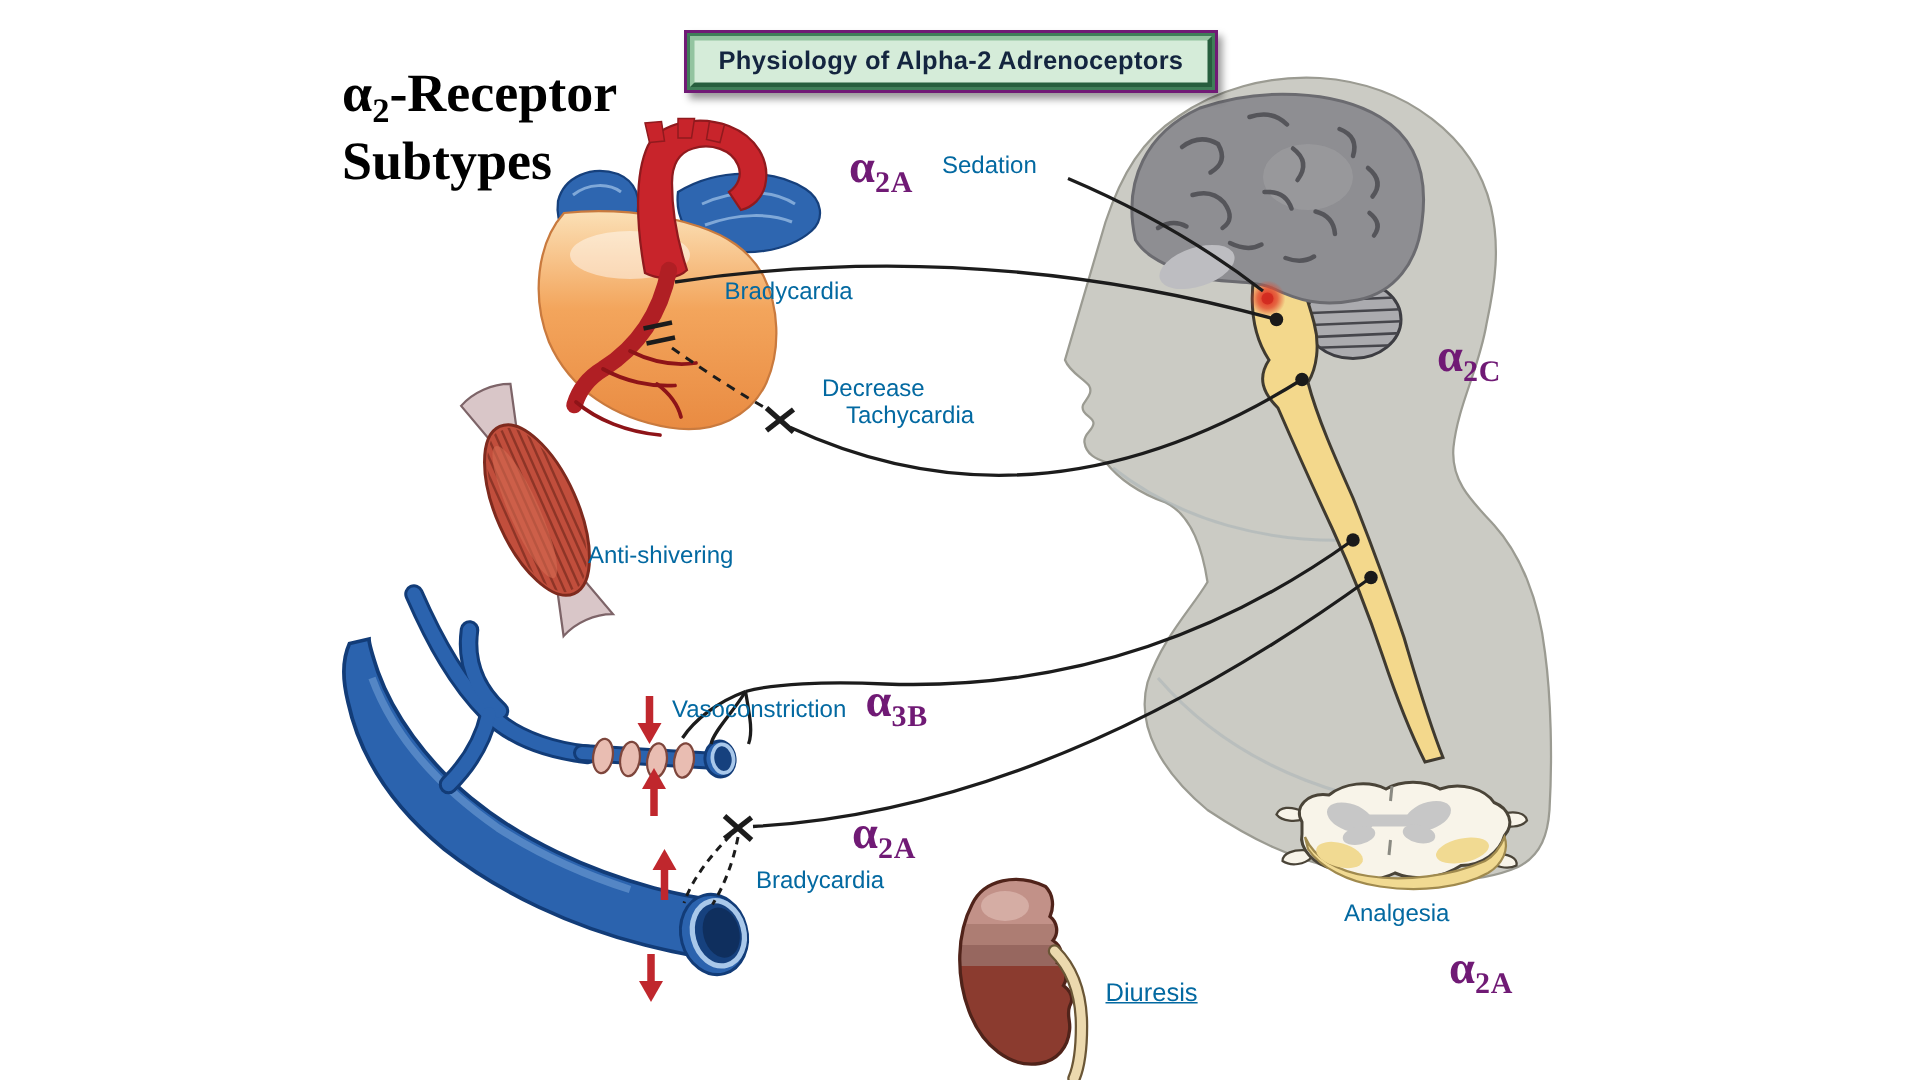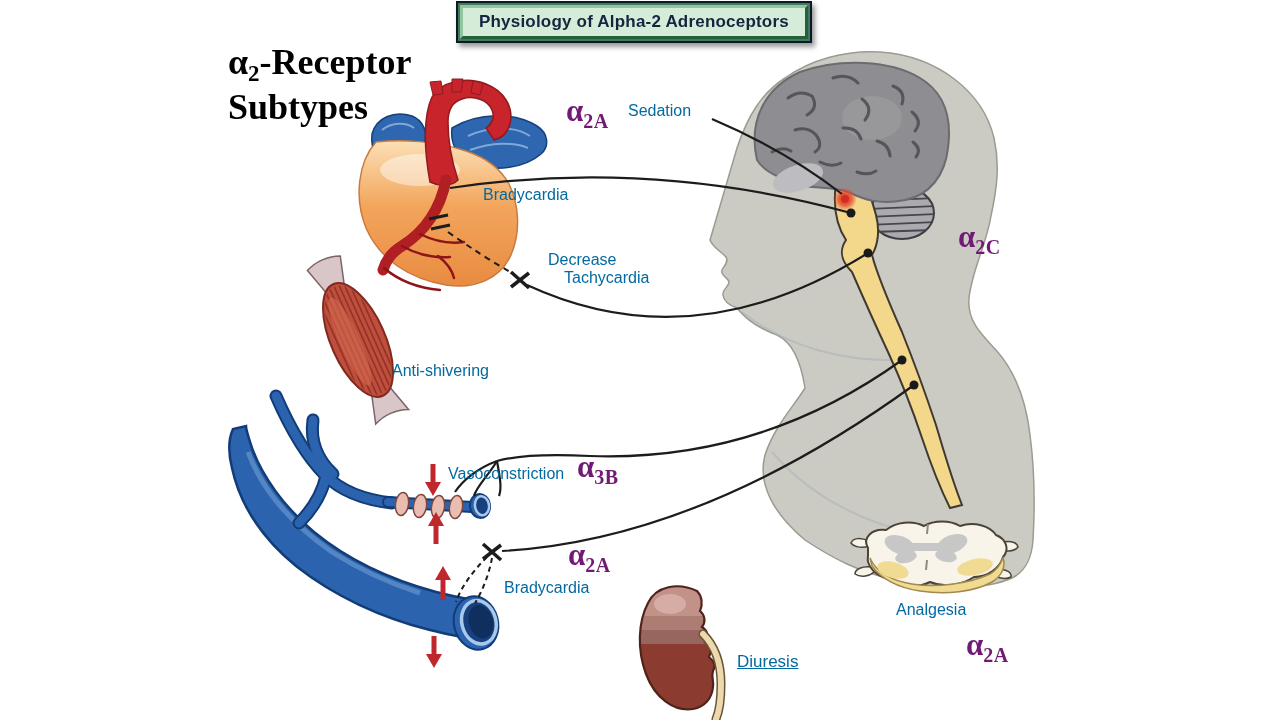--- a/index.html
+++ b/index.html
@@ -1,19 +1,19 @@
 <!DOCTYPE html>
 <html><head>
 <meta charset="utf-8">
 <style>
   html,body{margin:0;padding:0;background:#ffffff;}
   #stage{position:relative;width:1280px;height:720px;background:#ffffff;overflow:hidden;
          font-family:"Liberation Sans",sans-serif;}
   #art{position:absolute;left:0;top:0;}
-  .title-outer{position:absolute;left:456px;top:1px;background:#3f7d58;border:2px solid #0f172a;
+  .title-outer{position:absolute;left:456px;top:20px;background:#3f7d58;border:2px solid #701a75;
                padding:2px;box-shadow:3px 4px 5px rgba(0,0,0,.4);}
   .title-inner{border-top:3px solid #93c4a0;border-left:3px solid #93c4a0;
                border-bottom:3px solid #275e3e;border-right:3px solid #275e3e;
                background:#d5ecd9;padding:4px 16px;font-weight:bold;font-size:17px;
                color:#14253f;letter-spacing:.2px;white-space:nowrap;}
   .heading{position:absolute;left:228px;top:42px;font-family:"Liberation Serif","DejaVu Serif",serif;
            font-weight:bold;font-size:36px;line-height:40px;color:#000;}
   .heading .hsub{font-size:23px;position:relative;top:7px;font-weight:bold;}
   .receptor{position:absolute;font-family:"Liberation Serif","DejaVu Serif",serif;
             font-weight:bold;color:#701a75;white-space:nowrap;}

